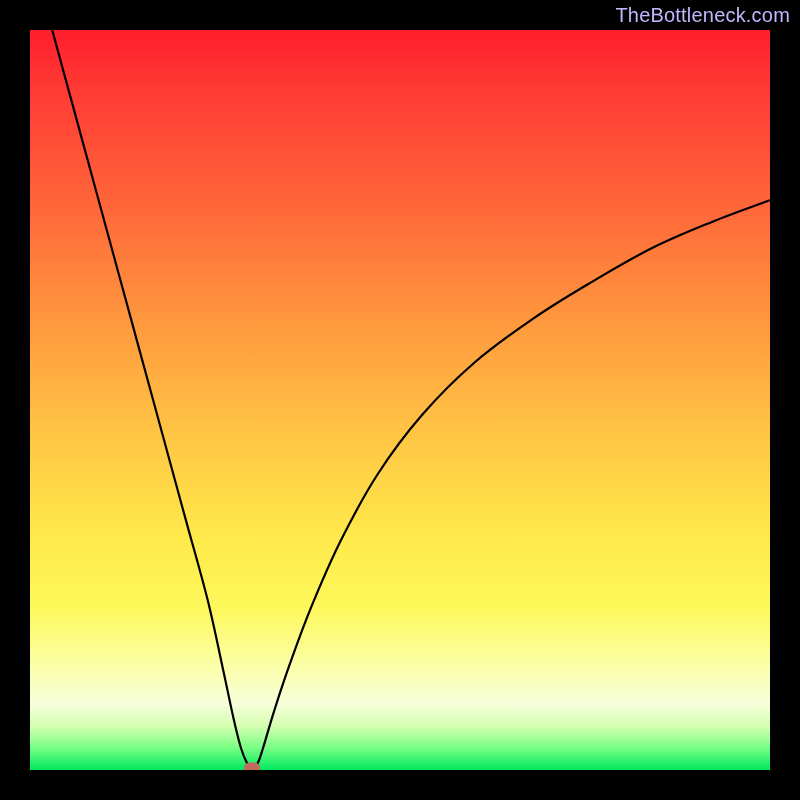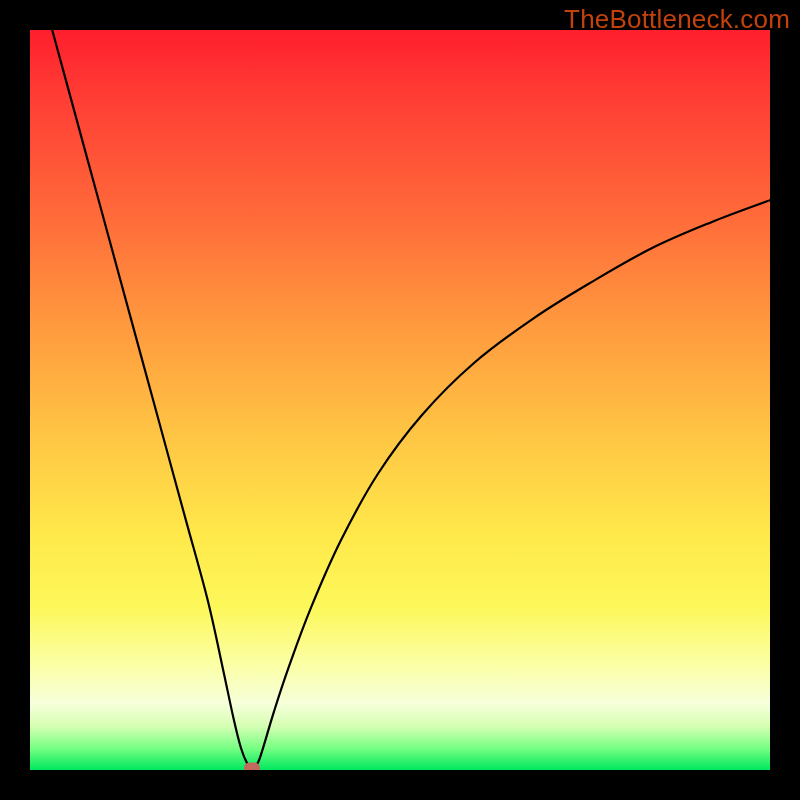--- a/index.html
+++ b/index.html
@@ -53,22 +53,22 @@
     width: 16px;
     height: 11px;
     border-radius: 6px / 5px;
     background: #c36a5e;
     transform: translate(-50%, -50%);
   }
   .watermark {
     position: absolute;
     top: 4px;
     right: 10px;
-    color: #c2410c;
-    font-size: 26px;
+    color: #c4b5fd;
+    font-size: 20px;
     letter-spacing: 0.2px;
     user-select: none;
   }
 </style>
 </head>
 <body>
 
 <div class="frame">
   <div class="plot-area">
     <div class="gradient"></div>

